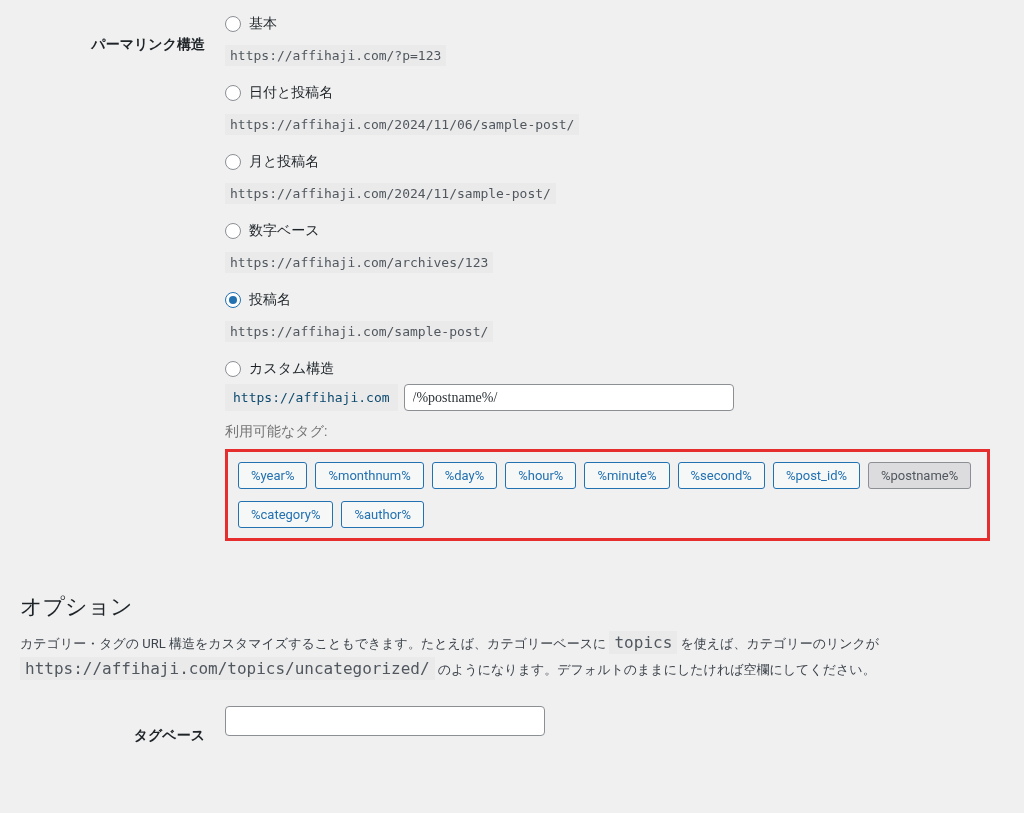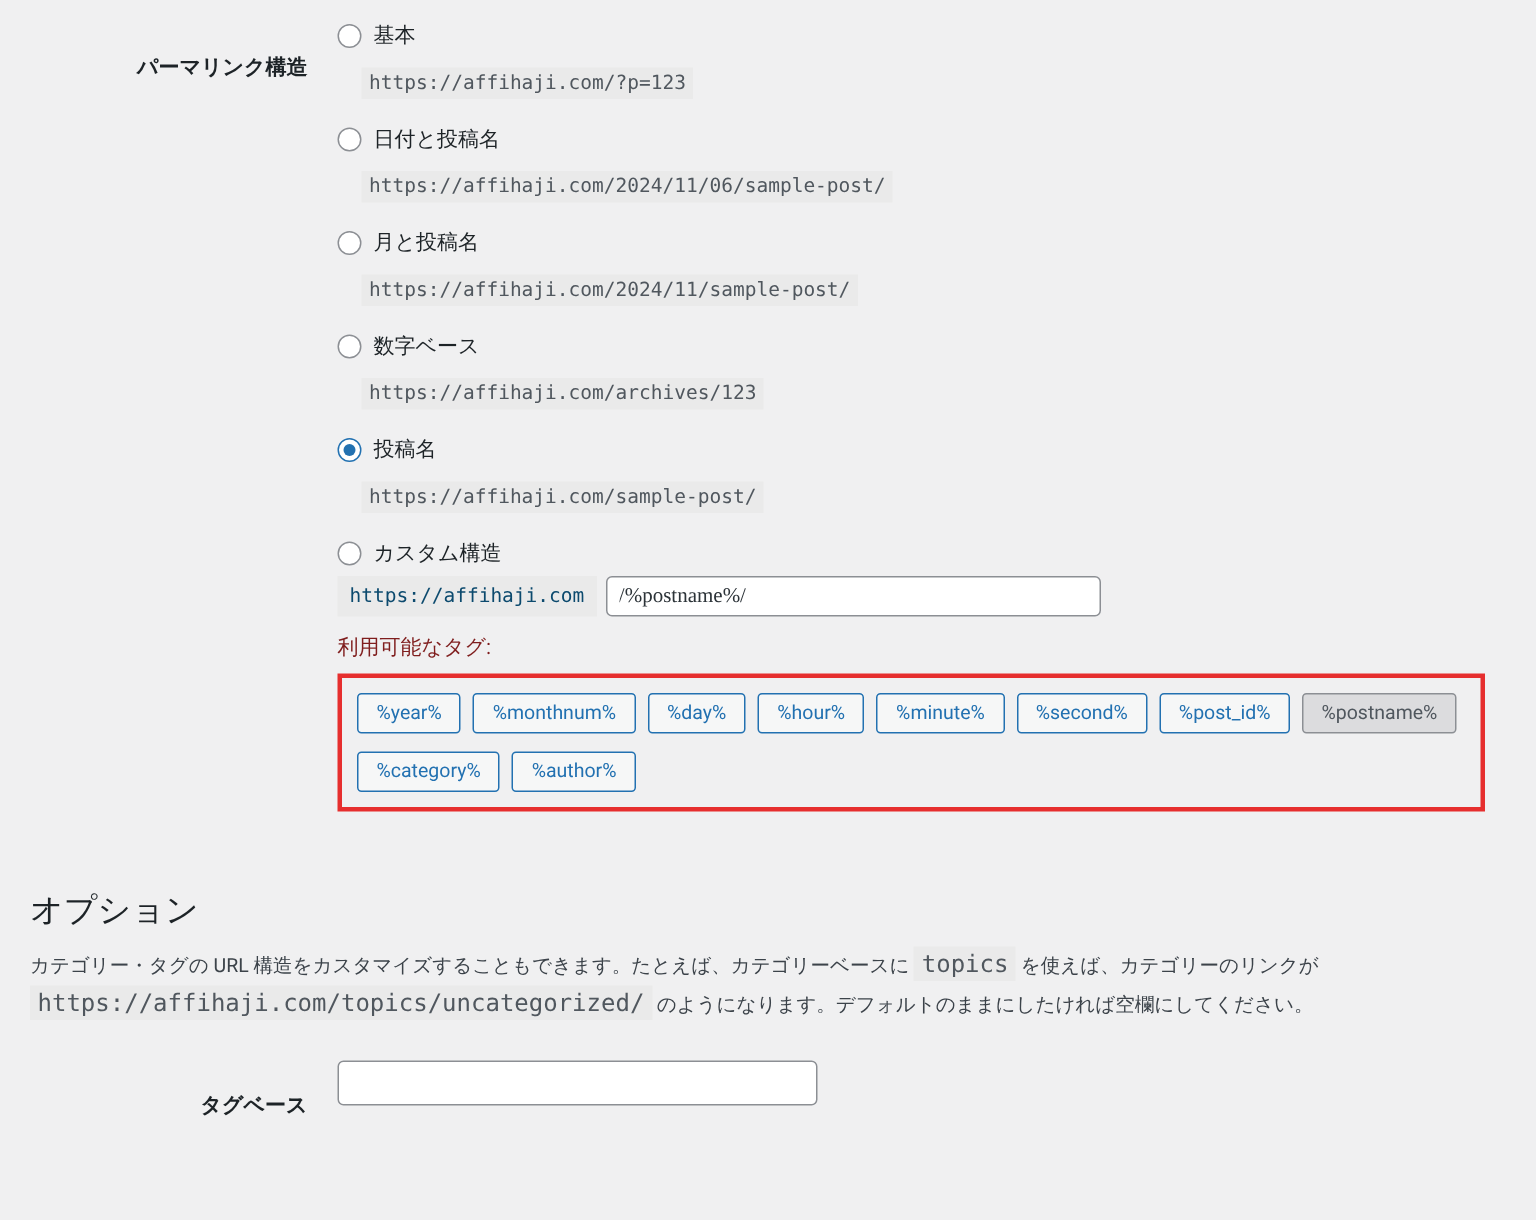--- a/index.html
+++ b/index.html
@@ -68,21 +68,21 @@
     background: #eaeaea;
     padding: 3px 5px;
     font-size: 13px;
     color: #50575e;
     display: inline-block;
   }
   .option-block {
     margin-bottom: 18px;
   }
   .option-block .code {
-    margin-left: 16px;
+    margin-left: 0;
     margin-top: 6px;
   }
   .custom-row {
     display: flex;
     align-items: stretch;
     margin-top: 6px;
   }
   .custom-prefix {
     font-family: Consolas, Monaco, monospace;
     background: #eaeaea;
@@ -98,21 +98,21 @@
     padding: 4px 8px;
     border: 1px solid #8c8f94;
     border-radius: 4px;
     margin-left: 6px;
     width: 330px;
     background: #fff;
     color: #2c3338;
   }
   .tags-label {
     margin: 12px 0 8px 0;
-    color: #7f1d1d;
+    color: #737373;
     font-size: 14px;
   }
   .tags-box {
     border: 3px solid #e62e2e;
     padding: 10px 10px 6px 10px;
     display: flex;
     flex-wrap: wrap;
     gap: 8px;
     max-width: 765px;
   }

